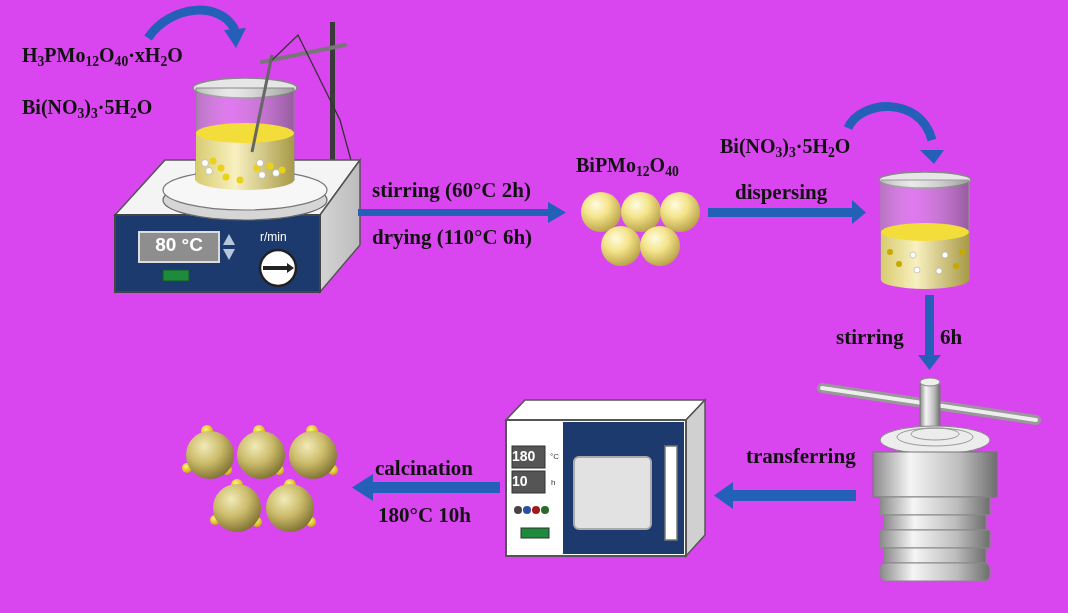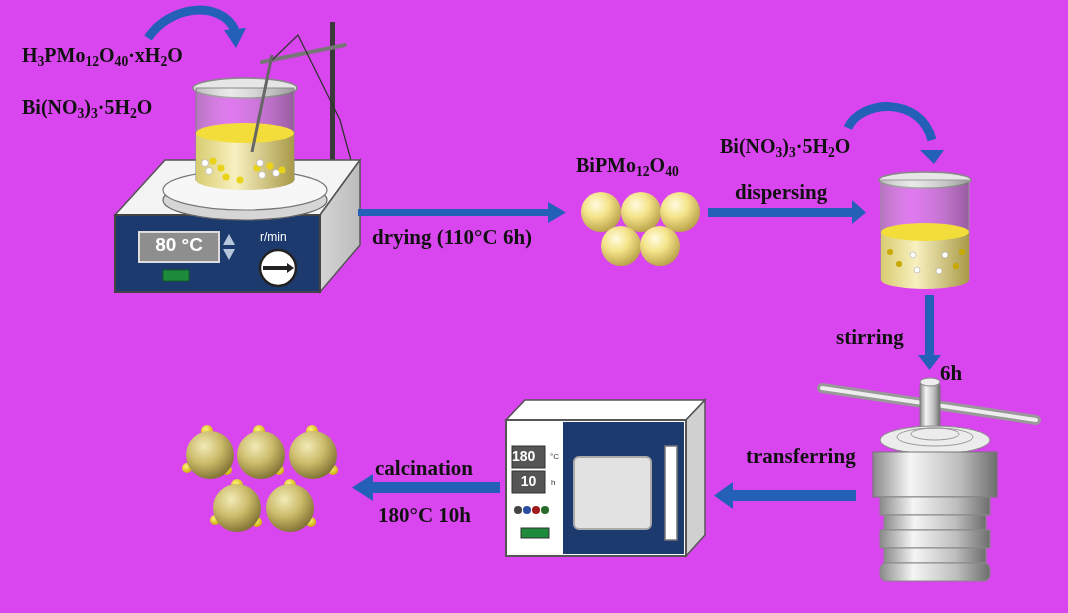--- a/index.html
+++ b/index.html
@@ -227,38 +227,39 @@
 <div class="lbl f20" style="left:22px;top:44px;">
   <span>H</span><sub>3</sub><span>PMo</span><sub>12</sub><span>O</span><sub>40</sub><span>·xH</span><sub>2</sub><span>O</span>
 </div>
 <div class="lbl f20" style="left:22px;top:96px;">
   <span>Bi(NO</span><sub>3</sub><span>)</span><sub>3</sub><span>·5H</span><sub>2</sub><span>O</span>
 </div>
 
 <div class="disp" style="position:absolute;left:139px;top:234px;width:80px;text-align:center;font-size:19px;color:#fff;">80 °C</div>
 <div class="disp" style="position:absolute;left:260px;top:230px;font-size:12px;color:#fff;font-weight:normal;">r/min</div>
 
+<div class="lbl f21" style="left:372px;top:178px;">stirring (60°C 2h)</div>
 <div class="lbl f21" style="left:372px;top:225px;text-align:right;">drying (110°C 6h)</div>
 
 <div class="lbl f20" style="left:576px;top:154px;">
   <span>BiPMo</span><sub>12</sub><span>O</span><sub>40</sub>
 </div>
 
 <div class="lbl f20" style="left:720px;top:135px;">
   <span>Bi(NO</span><sub>3</sub><span>)</span><sub>3</sub><span>·5H</span><sub>2</sub><span>O</span>
 </div>
 <div class="lbl f21" style="left:735px;top:180px;">dispersing</div>
 
 <div class="lbl f21" style="left:836px;top:325px;">stirring</div>
-<div class="lbl f21" style="left:940px;top:325px;margin-top:36px;">6h</div>
+<div class="lbl f21" style="left:940px;top:325px;">6h</div>
 
 <div class="lbl f21" style="left:726px;top:444px;margin-left:20px;">transferring</div>
 
 <div class="disp" style="position:absolute;left:512px;top:448px;width:33px;font-size:14px;color:#fff;">180</div>
 <div class="disp" style="position:absolute;left:550px;top:452px;font-size:8px;color:#333;font-weight:normal;">°C</div>
-<div class="disp" style="position:absolute;left:512px;top:473px;width:33px;text-align:center;font-size:14px;color:#fff;">10</div>
+<div class="disp" style="position:absolute;left:512px;top:473px;width:33px;text-align:left;font-size:14px;color:#fff;">10</div>
 <div class="disp" style="position:absolute;left:551px;top:478px;font-size:8px;color:#333;font-weight:normal;">h</div>
 
 <div class="lbl f21" style="left:375px;top:456px;">calcination</div>
 <div class="lbl f21" style="left:378px;top:503px;">180°C 10h</div>
 
 
 </div>
 
 </body></html>

